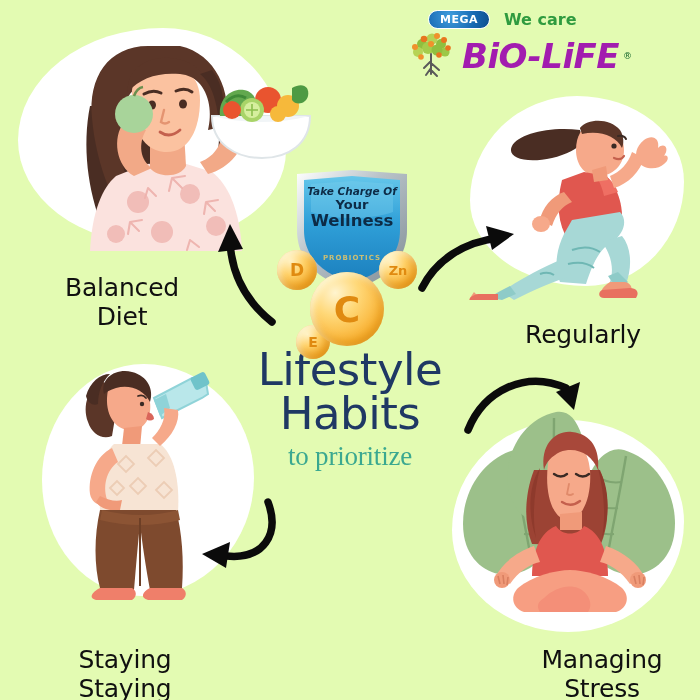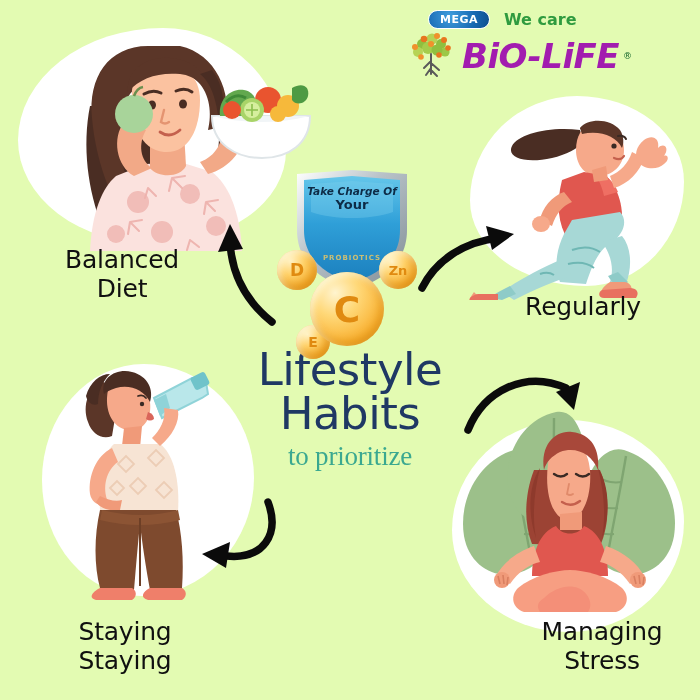--- a/index.html
+++ b/index.html
@@ -62,21 +62,21 @@
        background:radial-gradient(circle at 34% 28%, #fff0c0 0%, #ffd167 35%, #f5aa2a 72%, #dd8d10 100%);}
   .cap.c-e{left:296px;top:325px;width:34px;height:34px;font-size:14px;
        background:radial-gradient(circle at 34% 28%, #fff0c0 0%, #ffd167 35%, #f5aa2a 72%, #dd8d10 100%);}
 
   
   .headline{left:0;right:0;top:348px;text-align:center;}
   .h-l1,.h-l2{color:#1f3864;font-size:45px;line-height:.98;font-weight:normal;letter-spacing:-.5px;}
   .h-l3{color:#3aa890;font-size:27px;line-height:1.5;letter-spacing:-.2px;font-family:Liberation Serif, serif;}
 
   
-  .lbl{color:#101010;font-size:25px;line-height:1.16;text-align:center;letter-spacing:-.2px;}
+  .lbl{color:#101010;font-size:25px;line-height:1.16;text-align:center;letter-spacing:-.2px;margin-top:28px;}
   .lbl-diet{left:22px;top:245px;width:200px;}
   .lbl-ex{left:478px;top:292px;width:210px;}
   .lbl-hyd{left:20px;top:617px;width:210px;}
   .lbl-stress{left:492px;top:617px;width:220px;}
 
   svg{display:block;overflow:visible;}
 </style>
 </head>
 <body>
 
@@ -340,20 +340,21 @@
           <stop offset="100%" stop-color="#7f8b93"></stop>
         </linearGradient>
       </defs>
       <path d="M8 6 L63 2 L118 6 L118 62 C118 96 92 114 63 121 C34 114 8 96 8 62 Z" fill="url(#rimgrad)"></path>
       <path d="M15 12 L63 8 L111 12 L111 62 C111 92 88 108 63 114 C38 108 15 92 15 62 Z" fill="url(#shgrad)"></path>
       <path d="M22 16 L63 13 L104 16 L104 44 C80 52 46 52 22 44 Z" fill="#7ed0ef" opacity="0.35"></path>
     </svg>
     <div class="shield-txt">
       <div class="st1">Take Charge Of</div>
       <div class="st2">Your</div>
+      <div class="st3">Wellness</div>
     </div>
     <div class="probiotic">PROBIOTICS</div>
   </div>
 
   <div class="abs cap c-d">D</div>
   <div class="abs cap c-zn">Zn</div>
   <div class="abs cap c-e">E</div>
   <div class="abs cap c-main">C</div>
 
   <div class="abs headline">

